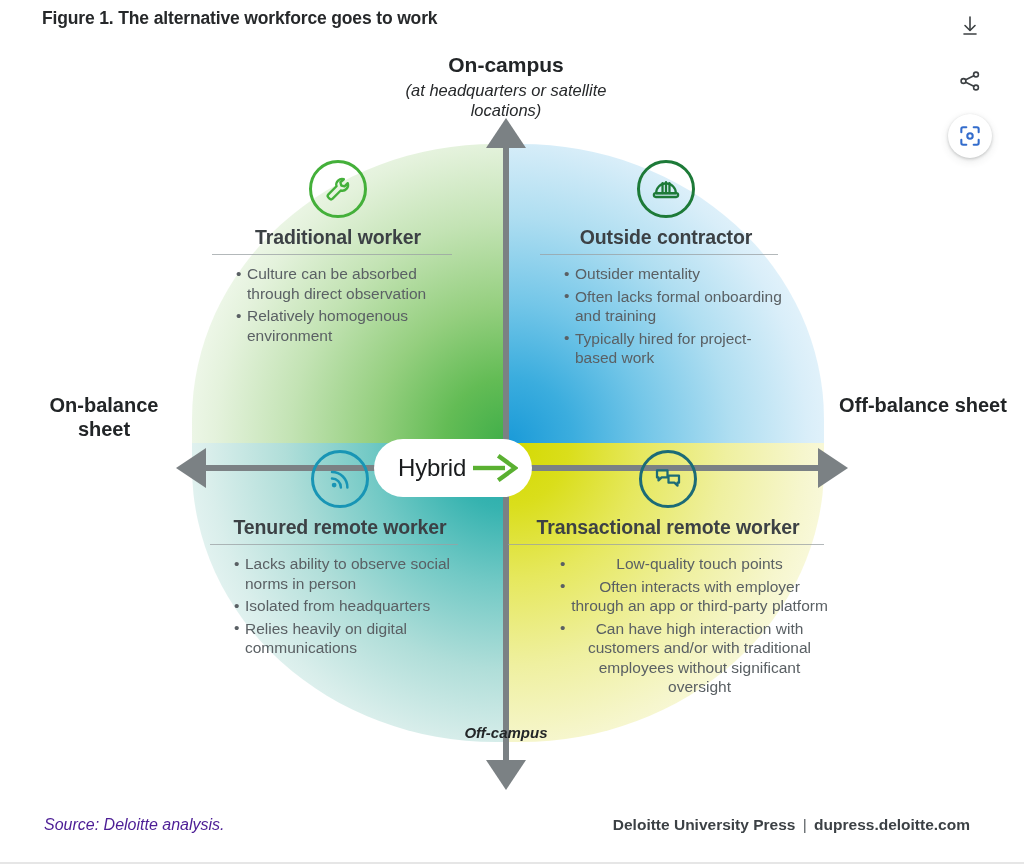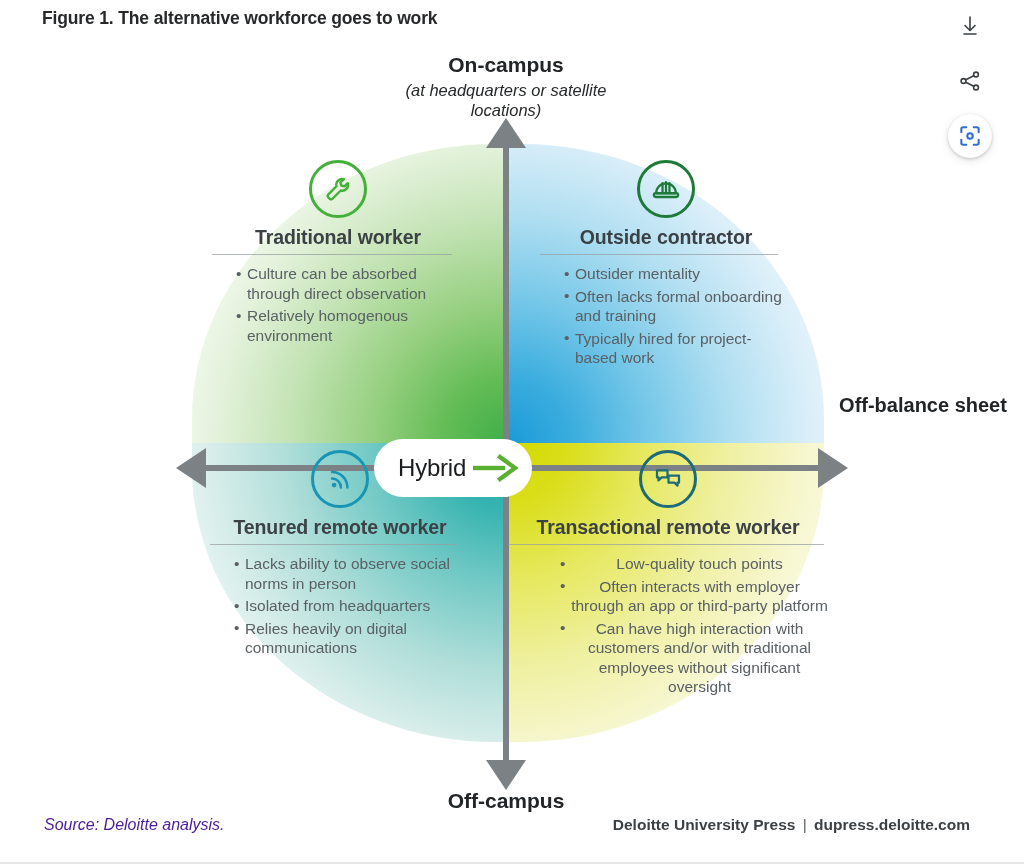--- a/index.html
+++ b/index.html
@@ -161,23 +161,24 @@
   #lbl-oncampus .sub {
     display: block;
     font-size: 16.5px;
     font-style: italic;
     font-weight: normal;
     color: #26282a;
     line-height: 1.22;
     margin-top: 3px;
   }
   #lbl-offcampus {
-    left: 386px; top: 744px;
+    left: 386px; top: 680px;
     width: 240px;
-    font-size: 21px;
+    font-size: 15px;
+    font-style: italic;
   }
   #lbl-onbalance {
     left: 24px; top: 349px;
     width: 160px;
     font-size: 20px;
   }
   #lbl-offbalance {
     left: 838px; top: 349px;
     width: 170px;
     font-size: 20px;
@@ -330,20 +331,21 @@
     <div class="arrow-head ah-left"></div>
     <div class="arrow-head ah-right"></div>
     <div class="arrow-head ah-up"></div>
     <div class="arrow-head ah-down"></div>
 
     <div class="axis-label" id="lbl-oncampus">
       <span>On-campus</span>
       <span class="sub">(at headquarters or satellite locations)</span>
     </div>
     <div class="axis-label" id="lbl-offcampus">Off-campus</div>
+    <div class="axis-label" id="lbl-onbalance">On-balance sheet</div>
     <div class="axis-label" id="lbl-offbalance">Off-balance sheet</div>
 
     <div id="hybrid">
       <span id="hybrid-label">Hybrid</span>
       <svg width="46" height="30" viewBox="0 0 46 30">
         <line x1="1" y1="15" x2="33" y2="15" stroke="#5ab031" stroke-width="4.4"></line>
         <polyline points="28,4 43,15 28,26" fill="none" stroke="#5ab031" stroke-width="4.4" stroke-linecap="square" stroke-linejoin="miter"></polyline>
       </svg>
     </div>
 

